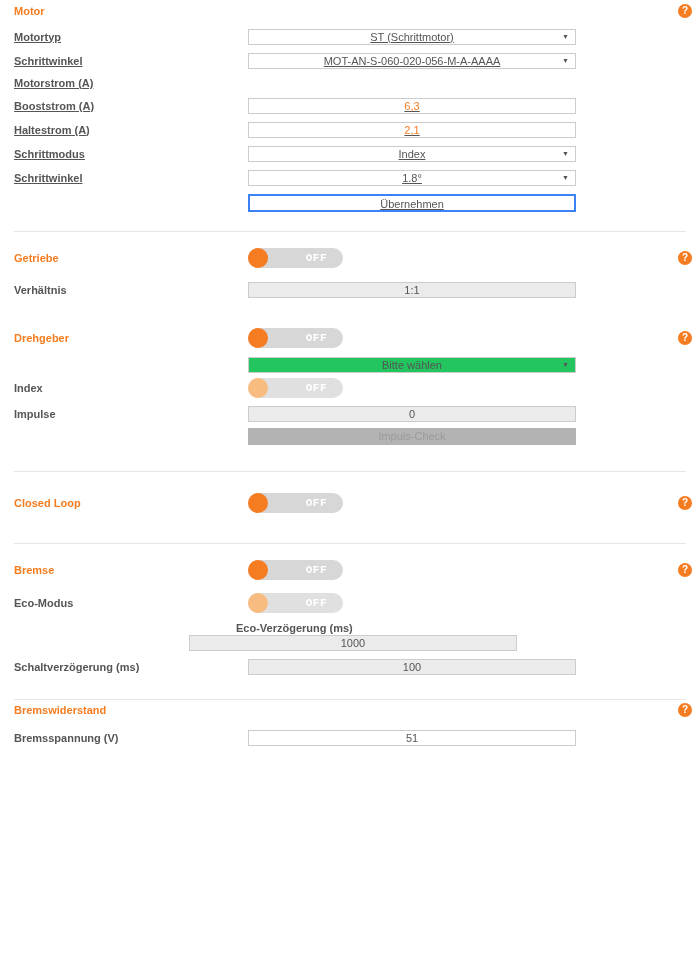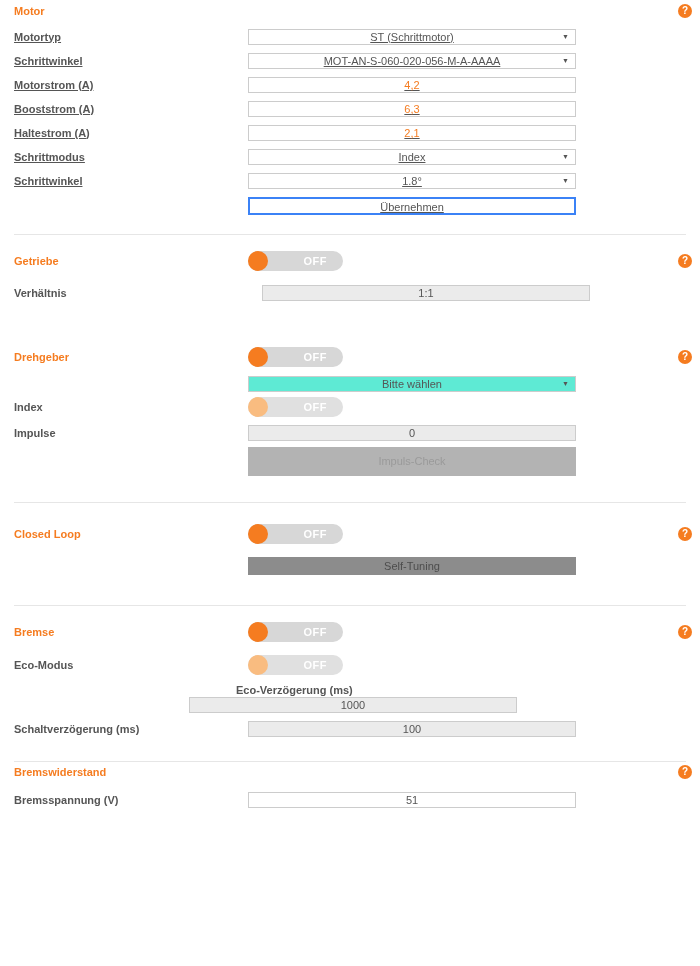--- a/index.html
+++ b/index.html
@@ -14,52 +14,52 @@
 
   
   .row{display:flex;align-items:center;margin-bottom:8px;}
   .lbl{width:234px;font-weight:bold;color:#555;line-height:13px;}
   .ctrl{width:328px;}
 
   
   .select{position:relative;height:16px;border:1px solid #ccc;background:#fff;box-sizing:border-box;cursor:pointer;}
   .select .sel-val{display:block;line-height:14px;text-align:center;color:#555;}
   .select .arrow{position:absolute;right:6px;top:3px;font-size:7px;color:#555;line-height:8px;}
-  .select.dis{background:#5eead4;cursor:default;}
+  .select.dis{background:#22c55e;cursor:default;}
 
   
   .input{width:100%;height:16px;box-sizing:border-box;border:1px solid #ccc;background:#fff;text-align:center;
          font-size:11px;color:#555;font-family:"Liberation Sans",sans-serif;padding:0;display:block;}
   .input.accent{color:#f57c20;}
   .input.dis{background:#ebebeb;}
 
   
   .btn{width:100%;box-sizing:border-box;text-align:center;font-size:11px;font-family:"Liberation Sans",sans-serif;
        display:block;padding:0;cursor:pointer;}
   .btn-default{height:18px;line-height:16px;border:2px solid #3b82f6;background:#fff;color:#555;}
-  .btn-gray{height:29px;line-height:17px;border:none;background:#b3b3b3;color:#9a9a9a;cursor:default;}
+  .btn-gray{height:17px;line-height:17px;border:none;background:#b3b3b3;color:#9a9a9a;cursor:default;}
   .btn-dark{height:18px;line-height:18px;border:none;background:#8c8c8c;color:#4d4d4d;cursor:default;}
 
   
-  .toggle{position:relative;width:95px;height:20px;border-radius:10px;background:#d7d7d7;cursor:pointer;flex:0 0 95px;}
+  .toggle{position:relative;width:95px;height:20px;border-radius:10px;background:#d7d7d7;cursor:pointer;flex:0 0 95px;font-family:Liberation Mono, monospace;}
   .toggle .knob{position:absolute;left:0;top:0;width:20px;height:20px;border-radius:50%;background:#f57c20;}
   .toggle .state{position:absolute;right:16px;top:0;line-height:20px;color:#fff;font-weight:bold;font-size:11px;letter-spacing:.5px;}
   .toggle.dis{background:#e0e0e0;cursor:default;}
   .toggle.dis .knob{background:#f9bc80;}
 
   .divider{border-top:1px solid #e6e6e6;margin-right:6px;height:0;}
 
   
   .head-motor{margin-top:4px;height:14px;}
   .rows-motor{margin-top:11px;text-decoration:underline;}
   .row-uebernehmen{margin-bottom:0;}
   .divider-1{margin-top:19px;}
   .head-getriebe{margin-top:16px;height:20px;}
-  .row-verhaeltnis{margin-top:14px;margin-bottom:0;gap:14px;}
-  .head-drehgeber{margin-top:46px;height:20px;}
+  .row-verhaeltnis{margin-top:14px;margin-bottom:0;}
+  .head-drehgeber{margin-top:30px;height:20px;}
   .row-encoder{margin-top:9px;margin-bottom:0;}
   .row-index{margin-top:5px;margin-bottom:0;}
   .row-impulse{margin-top:8px;margin-bottom:0;}
   .row-impulscheck{margin-top:6px;margin-bottom:0;}
   .divider-2{margin-top:26px;}
   .head-closedloop{margin-top:21px;height:20px;}
   .row-selftuning{margin-top:13px;margin-bottom:0;}
   .divider-3{margin-top:30px;}
   .head-bremse{margin-top:16px;height:20px;}
   .row-ecomodus{margin-top:13px;margin-bottom:8px;}
@@ -93,23 +93,20 @@
         <span class="lbl">Schrittwinkel</span>
         <div class="ctrl">
           <div class="select">
             <span class="sel-val">MOT-AN-S-060-020-056-M-A-AAAA</span>
             <span class="arrow">▼</span>
           </div>
         </div>
       </div>
       <div class="row">
         <span class="lbl">Motorstrom (A)</span>
-        <div class="ctrl">
-          <input class="input accent" value="4,2" style="">
-        </div>
       </div>
       <div class="row">
         <span class="lbl">Booststrom (A)</span>
         <div class="ctrl">
           <input class="input accent" value="6,3" style="">
         </div>
       </div>
       <div class="row">
         <span class="lbl">Haltestrom (A)</span>
         <div class="ctrl">
@@ -205,26 +202,20 @@
 
   <section>
     <div class="head head-closedloop">
       <span class="sec-title">Closed Loop</span>
       <div class="toggle">
         <span class="knob"></span>
         <span class="state">OFF</span>
       </div>
       <span class="help">?</span>
     </div>
-    <div class="row row-selftuning">
-      <span class="lbl"></span>
-      <div class="ctrl">
-        <button class="btn btn-dark">Self-Tuning</button>
-      </div>
-    </div>
   </section>
 
   <div class="divider divider-3"></div>
 
   <section>
     <div class="head head-bremse">
       <span class="sec-title">Bremse</span>
       <div class="toggle">
         <span class="knob"></span>
         <span class="state">OFF</span>

